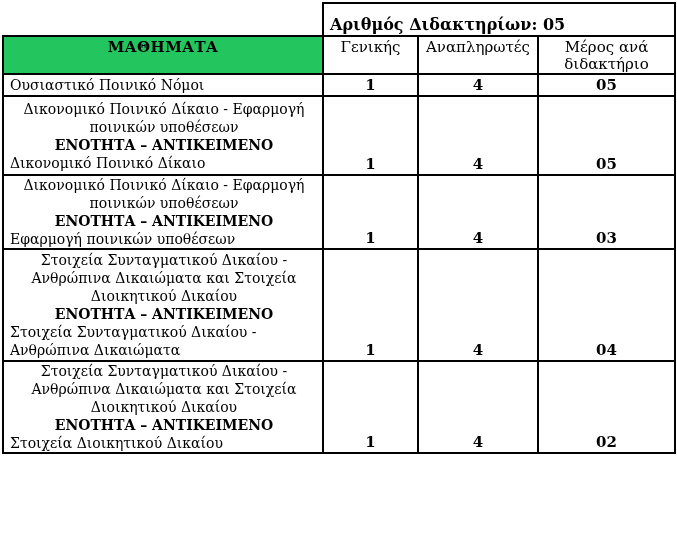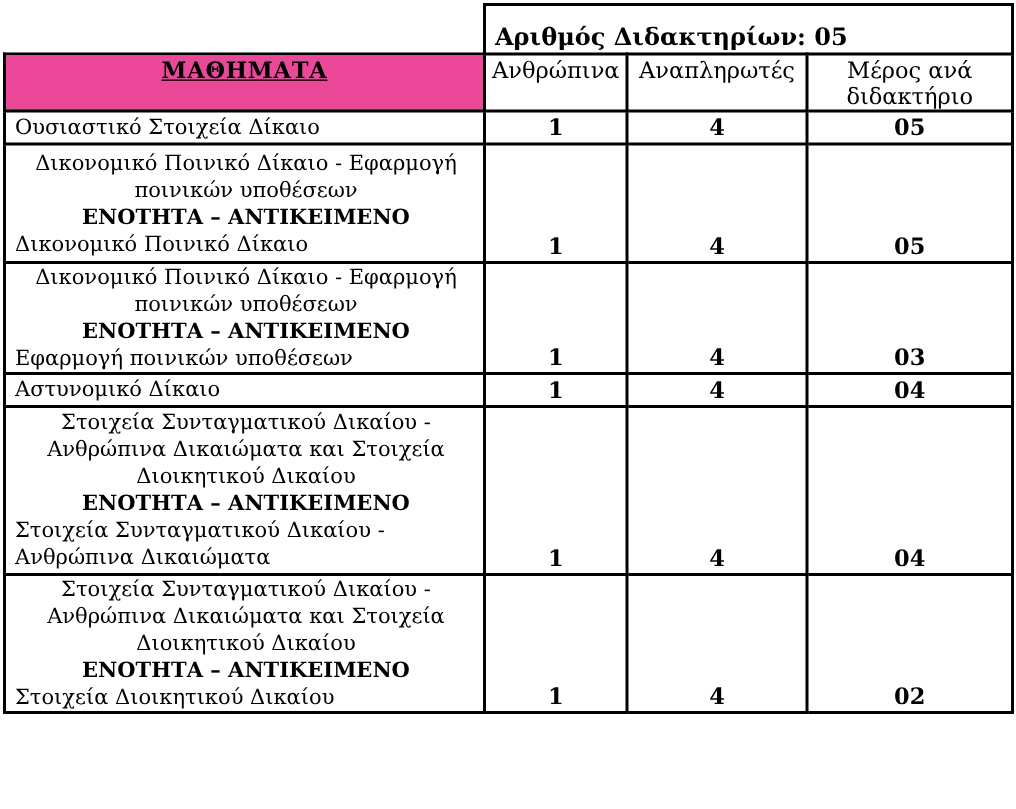--- a/index.html
+++ b/index.html
@@ -18,23 +18,22 @@
 
   
   td.classrooms {
     font-weight: bold; font-size: 16px; line-height: 19px;
     padding: 11px 0 1px 6px; vertical-align: middle; white-space: nowrap;
   }
 
   
   tr.colhdr td { text-align: center; font-size: 15px; line-height: 17px; padding-top: 2px; }
   td.subjects-hdr {
-    background: #ec4899; font-weight: bold; font-size: 16px; letter-spacing: 0.5px;
+    background: #22c55e; font-weight: bold; font-size: 16px; letter-spacing: 0.5px;
     height: 34px;
-    text-decoration: underline;
   }
 
   
   td.subject { font-size: 14px; }
   .cf {
     display: flex; flex-direction: column; justify-content: center;
     padding: 0 4px 0 6px; line-height: 18px;
   }
   .grp.center { text-align: center; }
   .grp.left { text-align: left; }
@@ -67,31 +66,31 @@
   </colgroup>
 
   <tbody>
       <tr>
     <td class="spacer"></td>
     <td class="classrooms" colspan="3">Αριθμός Διδακτηρίων: 05</td>
   </tr>
 
   <tr class="colhdr">
     <td class="subjects-hdr">ΜΑΘΗΜΑΤΑ</td>
-    <td>Ανθρώπινα</td>
+    <td>Γενικής</td>
     <td>Αναπληρωτές</td>
     <td>
       <div>Μέρος ανά</div>
       <div>διδακτήριο</div>
     </td>
   </tr>
 
   <tr>
     <td class="subject">
-      <div class="single">Ουσιαστικό Στοιχεία Δίκαιο</div>
+      <div class="single">Ουσιαστικό Ποινικό Νόμοι</div>
     </td>
     <td class="num">1</td>
     <td class="num">4</td>
     <td class="num">05</td>
   </tr>
 
   <tr>
     <td class="subject">
       <div class="cf h77">
         <div class="grp center">
@@ -116,28 +115,20 @@
           <div class="b">ΕΝΟΤΗΤΑ – ΑΝΤΙΚΕΙΜΕΝΟ</div>
         </div>
         <div class="grp left">Εφαρμογή ποινικών υποθέσεων</div>
       </div>
     </td>
     <td class="num">1</td>
     <td class="num">4</td>
     <td class="num">03</td>
   </tr>
 
-  <tr>
-    <td class="subject">
-      <div class="single">Αστυνομικό Δίκαιο</div>
-    </td>
-    <td class="num">1</td>
-    <td class="num">4</td>
-    <td class="num">04</td>
-  </tr>
 
 
 
   <tr>
     <td class="subject">
       <div class="cf h110">
         <div class="grp center">
           <div>Στοιχεία Συνταγματικού Δικαίου -</div>
           <div>Ανθρώπινα Δικαιώματα και Στοιχεία</div>
           <div>Διοικητικού Δικαίου</div>

